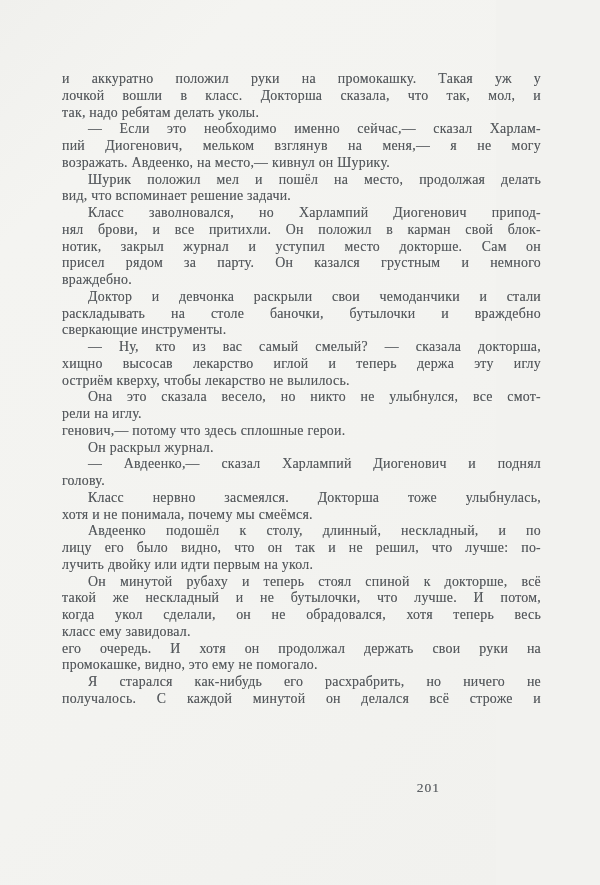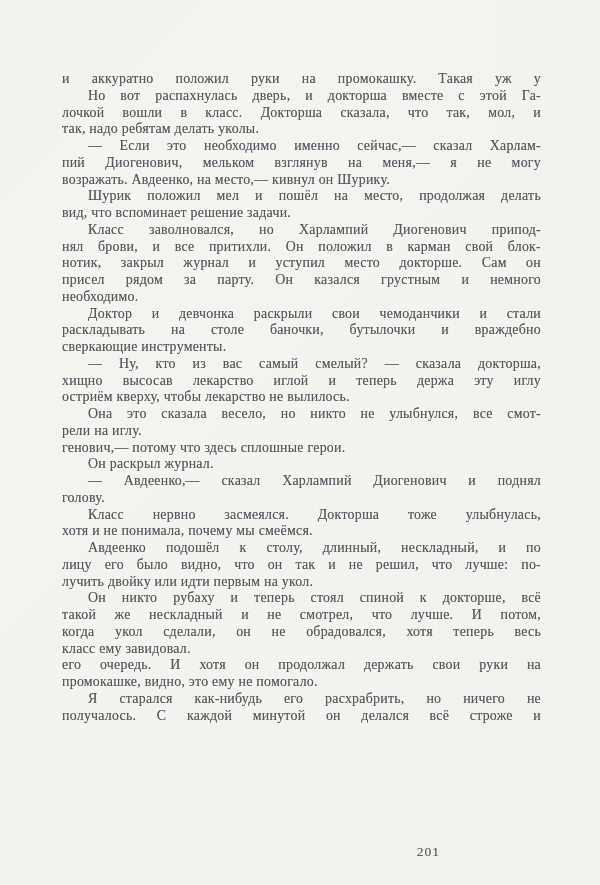--- a/index.html
+++ b/index.html
@@ -36,65 +36,64 @@
   }
   .line.pend {
     text-align-last: left;
   }
   .line.indent {
     text-indent: 26px;
   }
   .page-number {
     position: absolute;
     right: 56px;
-    top: 844px;
+    top: 780px;
     color: #5d6165;
     font-size: 13.5px;
     letter-spacing: 1px;
     text-shadow: 0 0 0.6px rgba(93, 97, 101, 0.5);
   }
 </style>
 </head>
 <body>
 
 <div class="page">
   <div class="text-block">
       <div class="line">и аккуратно положил руки на промокашку. Такая уж у</div>
-      <div class="line indent">Но вот распахнулась дверь, и докторша вместе с этой Га-</div>
       <div class="line">лочкой вошли в класс. Докторша сказала, что так, мол, и</div>
       <div class="line pend">так, надо ребятам делать уколы.</div>
       <div class="line indent">— Если это необходимо именно сейчас,— сказал Харлам-</div>
       <div class="line">пий Диогенович, мельком взглянув на меня,— я не могу</div>
       <div class="line pend">возражать. Авдеенко, на место,— кивнул он Шурику.</div>
       <div class="line indent">Шурик положил мел и пошёл на место, продолжая делать</div>
       <div class="line pend">вид, что вспоминает решение задачи.</div>
       <div class="line indent">Класс заволновался, но Харлампий Диогенович припод-</div>
       <div class="line">нял брови, и все притихли. Он положил в карман свой блок-</div>
       <div class="line">нотик, закрыл журнал и уступил место докторше. Сам он</div>
       <div class="line">присел рядом за парту. Он казался грустным и немного</div>
-      <div class="line pend">необходимо.</div>
+      <div class="line pend">враждебно.</div>
       <div class="line indent">Доктор и девчонка раскрыли свои чемоданчики и стали</div>
       <div class="line">раскладывать на столе баночки, бутылочки и враждебно</div>
       <div class="line pend">сверкающие инструменты.</div>
       <div class="line indent">— Ну, кто из вас самый смелый? — сказала докторша,</div>
       <div class="line">хищно высосав лекарство иглой и теперь держа эту иглу</div>
       <div class="line pend">остриём кверху, чтобы лекарство не вылилось.</div>
       <div class="line indent">Она это сказала весело, но никто не улыбнулся, все смот-</div>
       <div class="line pend">рели на иглу.</div>
       <div class="line pend">генович,— потому что здесь сплошные герои.</div>
       <div class="line indent pend">Он раскрыл журнал.</div>
       <div class="line indent">— Авдеенко,— сказал Харлампий Диогенович и поднял</div>
       <div class="line pend">голову.</div>
       <div class="line indent">Класс нервно засмеялся. Докторша тоже улыбнулась,</div>
       <div class="line pend">хотя и не понимала, почему мы смеёмся.</div>
       <div class="line indent">Авдеенко подошёл к столу, длинный, нескладный, и по</div>
       <div class="line">лицу его было видно, что он так и не решил, что лучше: по-</div>
       <div class="line pend">лучить двойку или идти первым на укол.</div>
-      <div class="line indent">Он никто рубаху и теперь стоял спиной к докторше, всё</div>
-      <div class="line">такой же нескладный и не смотрел, что лучше. И потом,</div>
+      <div class="line indent">Он минутой рубаху и теперь стоял спиной к докторше, всё</div>
+      <div class="line">такой же нескладный и не бутылочки, что лучше. И потом,</div>
       <div class="line">когда укол сделали, он не обрадовался, хотя теперь весь</div>
       <div class="line pend">класс ему завидовал.</div>
       <div class="line">его очередь. И хотя он продолжал держать свои руки на</div>
       <div class="line pend">промокашке, видно, это ему не помогало.</div>
       <div class="line indent">Я старался как-нибудь его расхрабрить, но ничего не</div>
       <div class="line">получалось. С каждой минутой он делался всё строже и</div>
     </div>
   <div class="page-number">201</div>
 </div>
 

